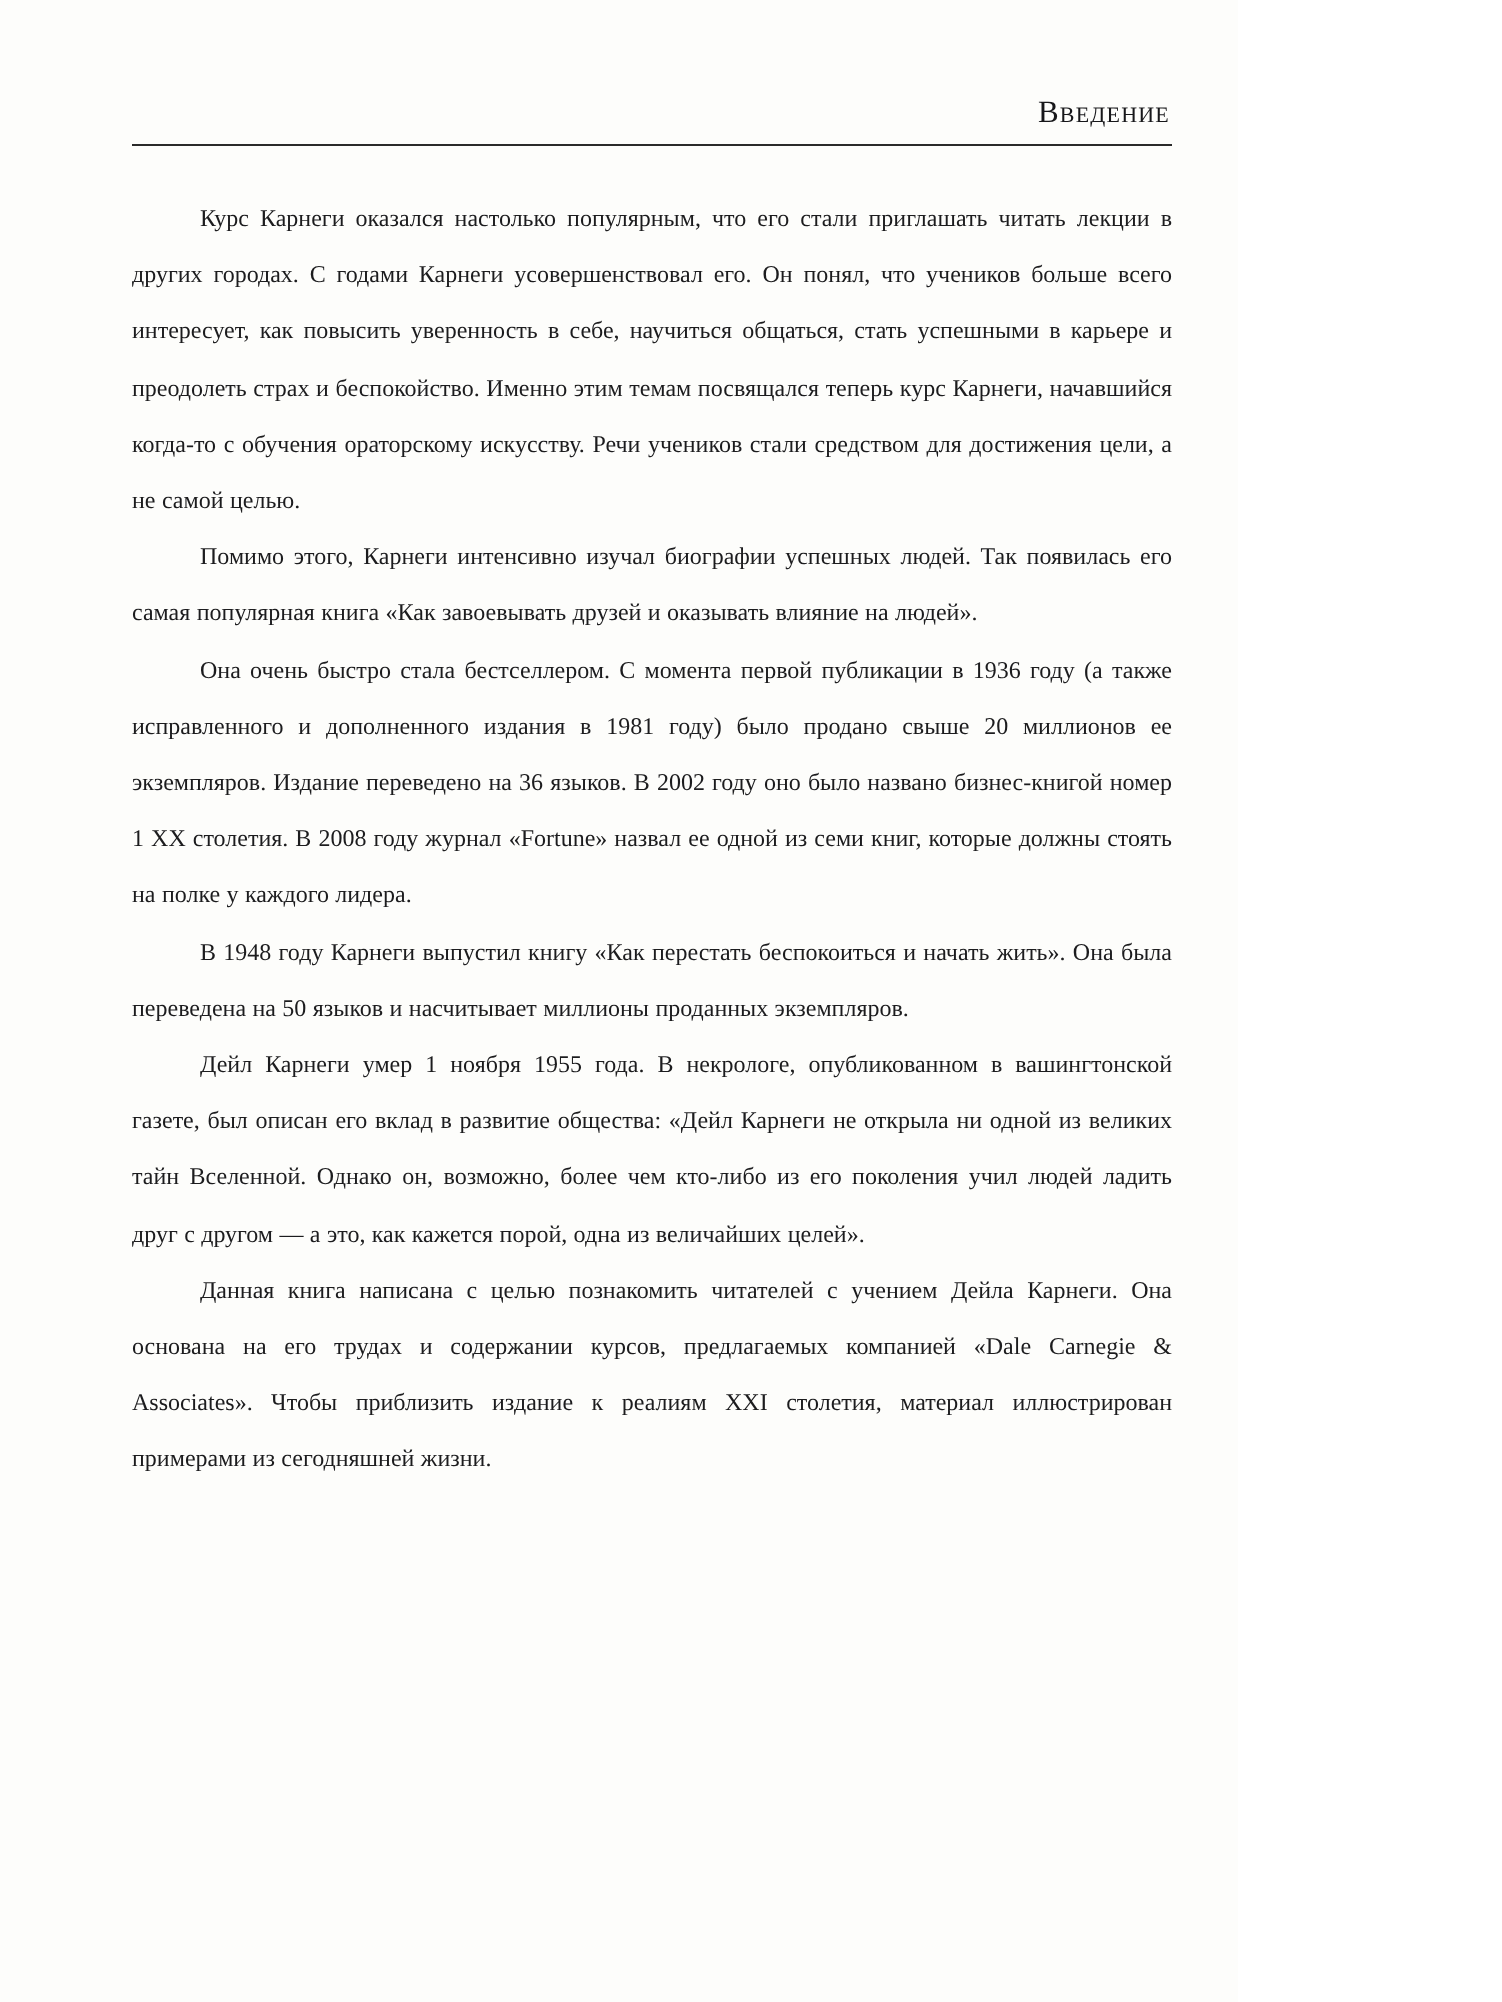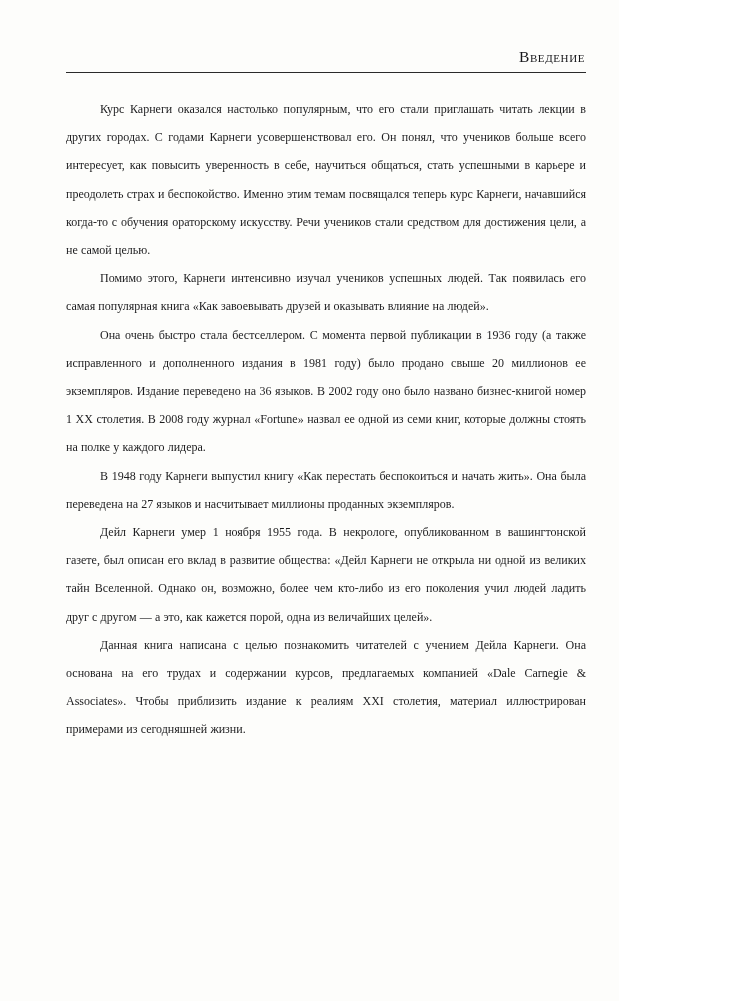--- a/index.html
+++ b/index.html
@@ -57,21 +57,21 @@
 <body>
 
 <div class="page">
   <div class="page-inner">
 
     <div class="running-head">Введение</div>
     <hr class="head-rule">
 
     <div class="body-text">
       <p>Курс Карнеги оказался настолько популярным, что его стали приглашать читать лекции в других городах. С годами Карнеги усовершенствовал его. Он понял, что учеников больше всего интересует, как повысить уверенность в себе, научиться общаться, стать успешными в карьере и преодолеть страх и беспокойство. Именно этим темам посвящался теперь курс Карнеги, начавшийся когда-то с обучения ораторскому искусству. Речи учеников стали средством для достижения цели, а не самой целью.</p>
-      <p>Помимо этого, Карнеги интенсивно изучал учеников успешных людей. Так появилась его самая популярная книга «Как завоевывать друзей и оказывать влияние на людей».</p>
+      <p>Помимо этого, Карнеги интенсивно изучал биографии успешных людей. Так появилась его самая популярная книга «Как завоевывать друзей и оказывать влияние на людей».</p>
       <p>Она очень быстро стала бестселлером. С момента первой публикации в 1936 году (а также исправленного и дополненного издания в 1981 году) было продано свыше 20 миллионов ее экземпляров. Издание переведено на 36 языков. В 2002 году оно было названо бизнес-книгой номер 1 XX столетия. В 2008 году журнал «Fortune» назвал ее одной из семи книг, которые должны стоять на полке у каждого лидера.</p>
-      <p>В 1948 году Карнеги выпустил книгу «Как перестать беспокоиться и начать жить». Она была переведена на 27 языков и насчитывает миллионы проданных экземпляров.</p>
+      <p>В 1948 году Карнеги выпустил книгу «Как перестать беспокоиться и начать жить». Она была переведена на 50 языков и насчитывает миллионы проданных экземпляров.</p>
       <p>Дейл Карнеги умер 1 ноября 1955 года. В некрологе, опубликованном в вашингтонской газете, был описан его вклад в развитие общества: «Дейл Карнеги не открыла ни одной из великих тайн Вселенной. Однако он, возможно, более чем кто-либо из его поколения учил людей ладить друг с другом — а это, как кажется порой, одна из величайших целей».</p>
       <p>Данная книга написана с целью познакомить читателей с учением Дейла Карнеги. Она основана на его трудах и содержании курсов, предлагаемых компанией «Dale Carnegie &amp; Associates». Чтобы приблизить издание к реалиям XXI столетия, материал иллюстрирован примерами из сегодняшней жизни.</p>
     </div>
 
   </div>
 </div>
 
 </body></html>

